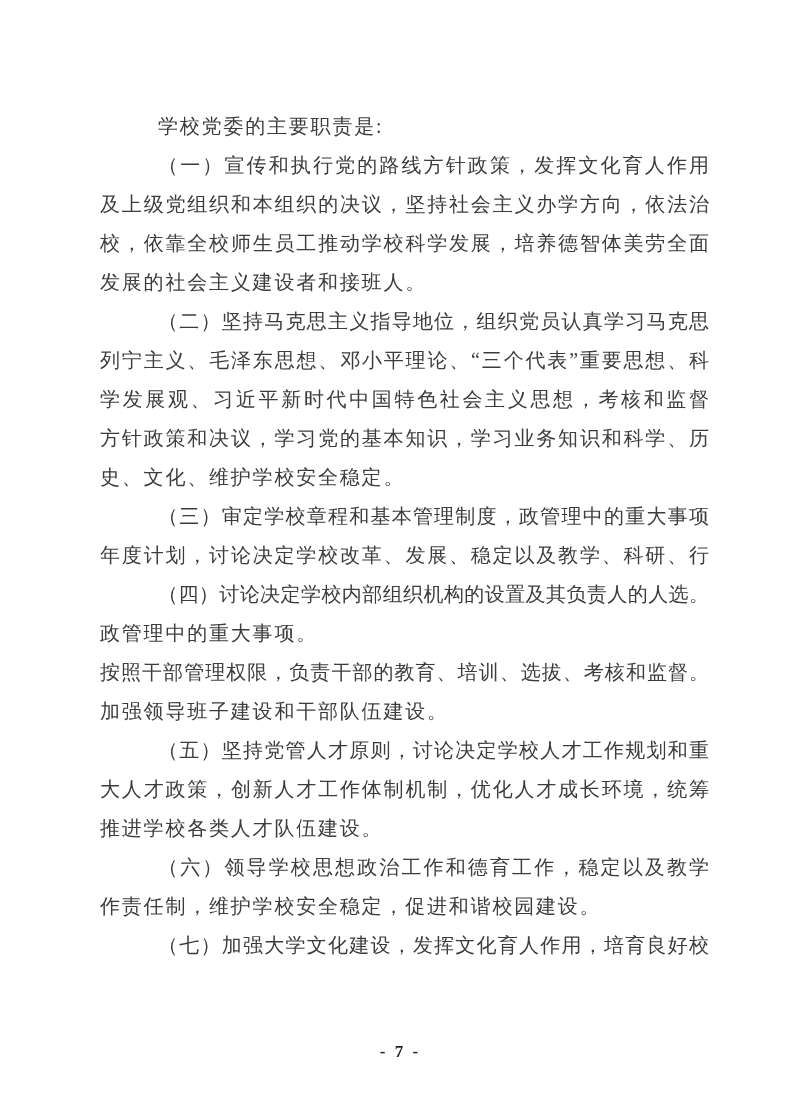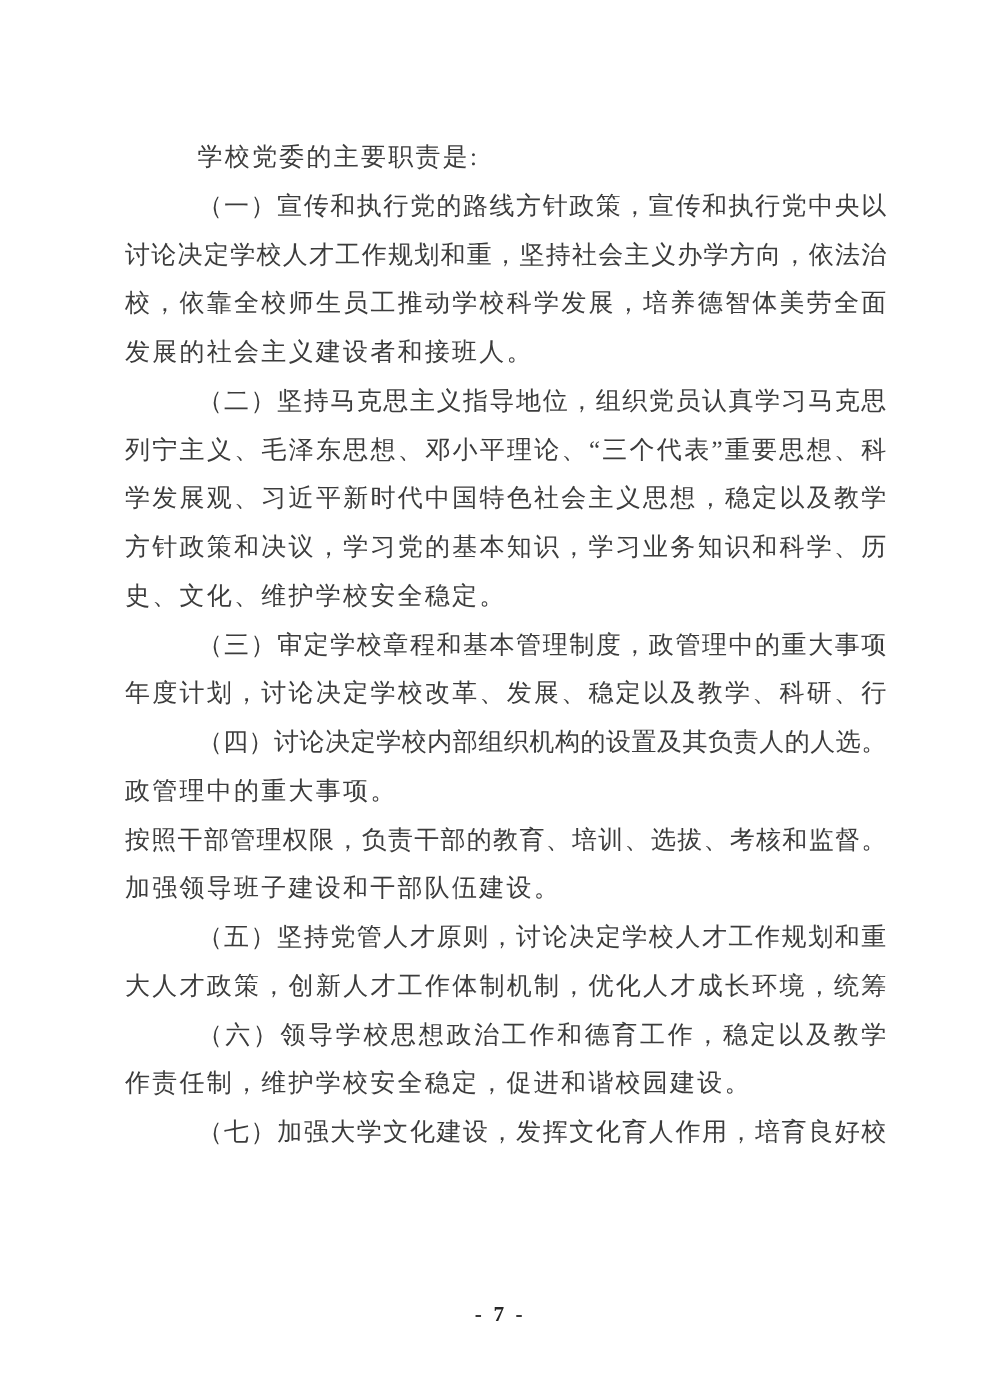--- a/index.html
+++ b/index.html
@@ -56,36 +56,37 @@
     word-spacing: 3px;
     color: #262626;
   }
 </style>
 </head>
 <body>
 
 <div class="page">
   <div class="text-block">
     <div class="line indent">学校党委的主要职责是:</div>
-    <div class="line indent full">（一）宣传和执行党的路线方针政策，宣传和执行党中央以</div>
-    <div class="line full">讨论决定学校人才工作规划和重，坚持社会主义办学方向，依法治</div>
+    <div class="line indent full">（一）宣传和执行党的路线方针政策，发挥文化育人作用</div>
+    <div class="line full">及上级党组织和本组织的决议，坚持社会主义办学方向，依法治</div>
     <div class="line full">校，依靠全校师生员工推动学校科学发展，培养德智体美劳全面</div>
     <div class="line">发展的社会主义建设者和接班人。</div>
     <div class="line indent full">（二）坚持马克思主义指导地位，组织党员认真学习马克思</div>
     <div class="line full">列宁主义、毛泽东思想、邓小平理论、“三个代表”重要思想、科</div>
-    <div class="line full">学发展观、习近平新时代中国特色社会主义思想，稳定以及教学</div>
+    <div class="line full">学发展观、习近平新时代中国特色社会主义思想，考核和监督</div>
     <div class="line full">方针政策和决议，学习党的基本知识，学习业务知识和科学、历</div>
     <div class="line">史、文化、维护学校安全稳定。</div>
     <div class="line indent full">（三）审定学校章程和基本管理制度，政管理中的重大事项</div>
     <div class="line full">年度计划，讨论决定学校改革、发展、稳定以及教学、科研、行</div>
     <div class="line indent full">（四）讨论决定学校内部组织机构的设置及其负责人的人选。</div>
     <div class="line">政管理中的重大事项。</div>
     <div class="line full">按照干部管理权限，负责干部的教育、培训、选拔、考核和监督。</div>
     <div class="line">加强领导班子建设和干部队伍建设。</div>
     <div class="line indent full">（五）坚持党管人才原则，讨论决定学校人才工作规划和重</div>
     <div class="line full">大人才政策，创新人才工作体制机制，优化人才成长环境，统筹</div>
+    <div class="line">推进学校各类人才队伍建设。</div>
     <div class="line indent full">（六）领导学校思想政治工作和德育工作，稳定以及教学</div>
     <div class="line">作责任制，维护学校安全稳定，促进和谐校园建设。</div>
     <div class="line indent full">（七）加强大学文化建设，发挥文化育人作用，培育良好校</div>
   </div>
 
   <div class="page-number">- 7 -</div>
 </div>
 
 </body></html>

